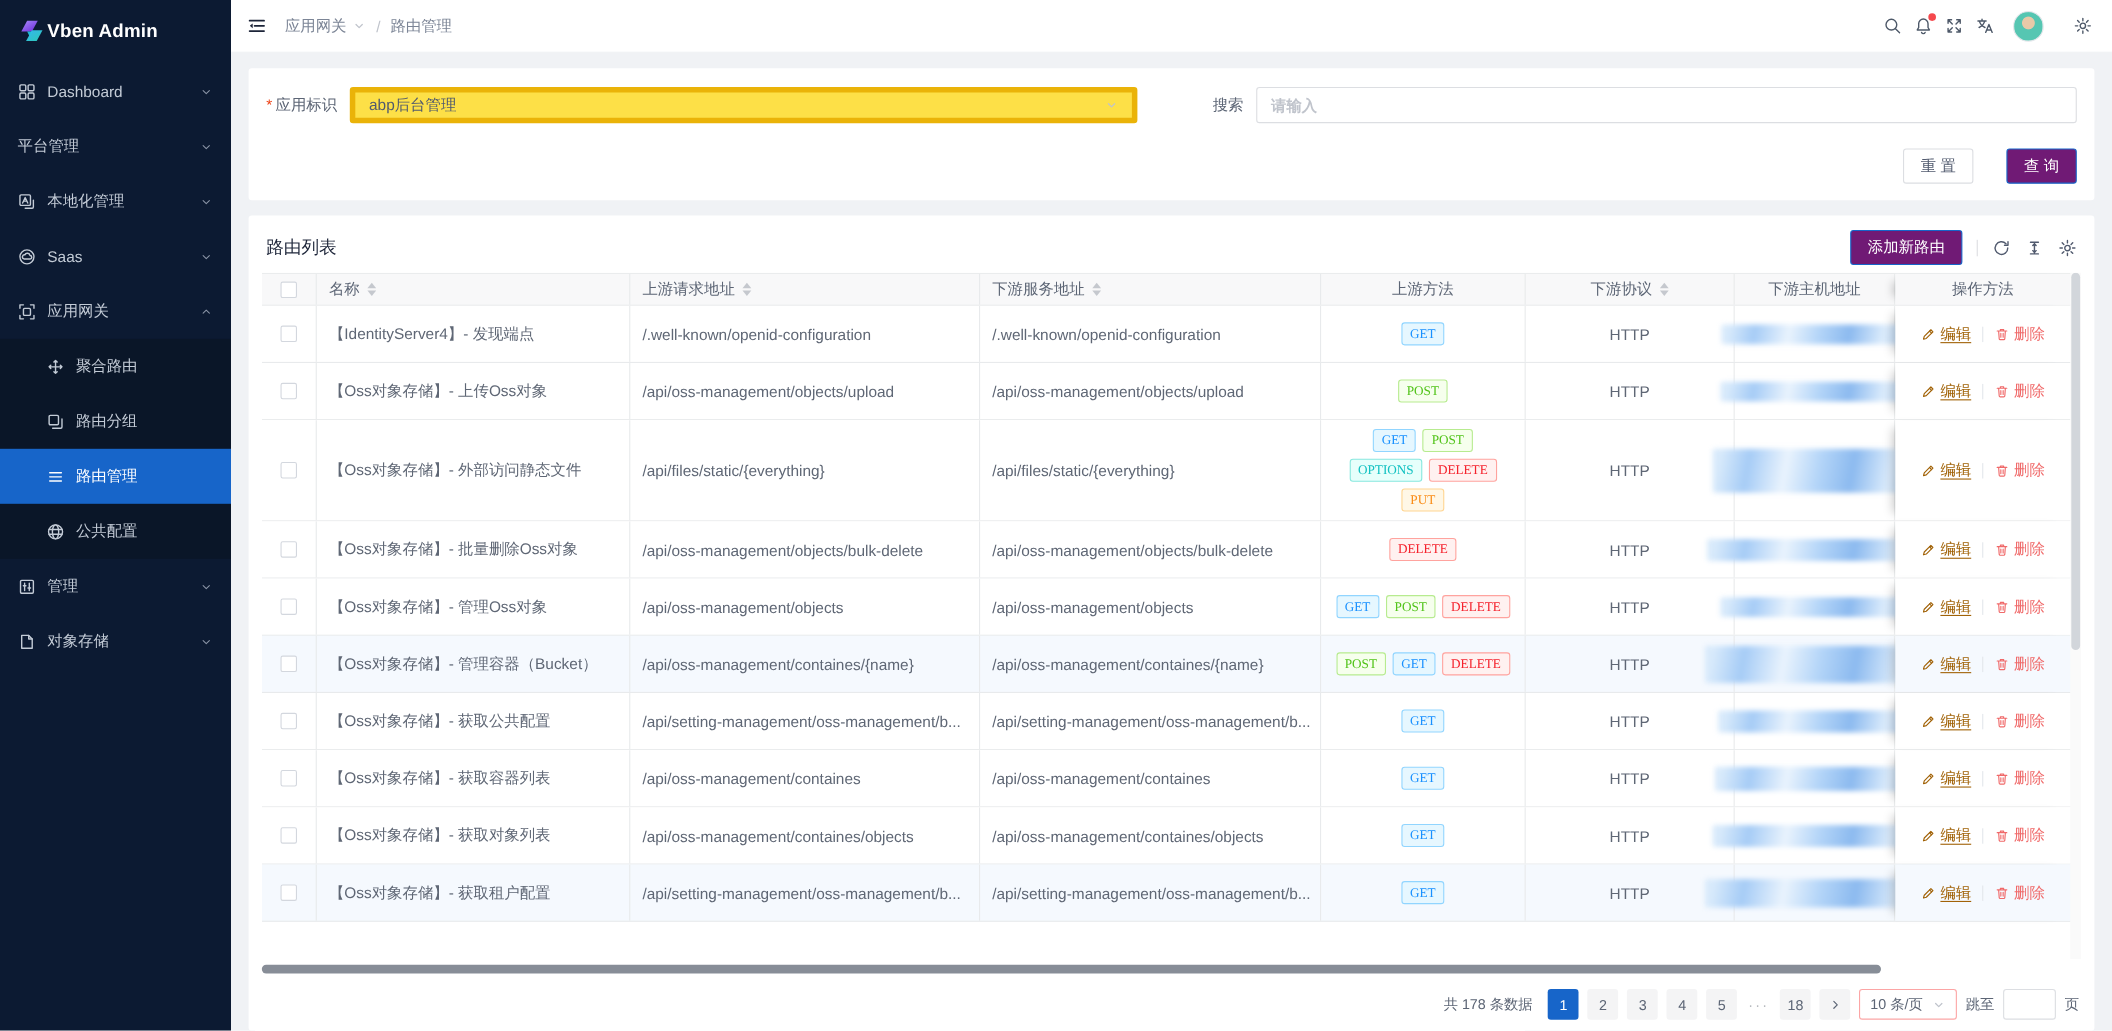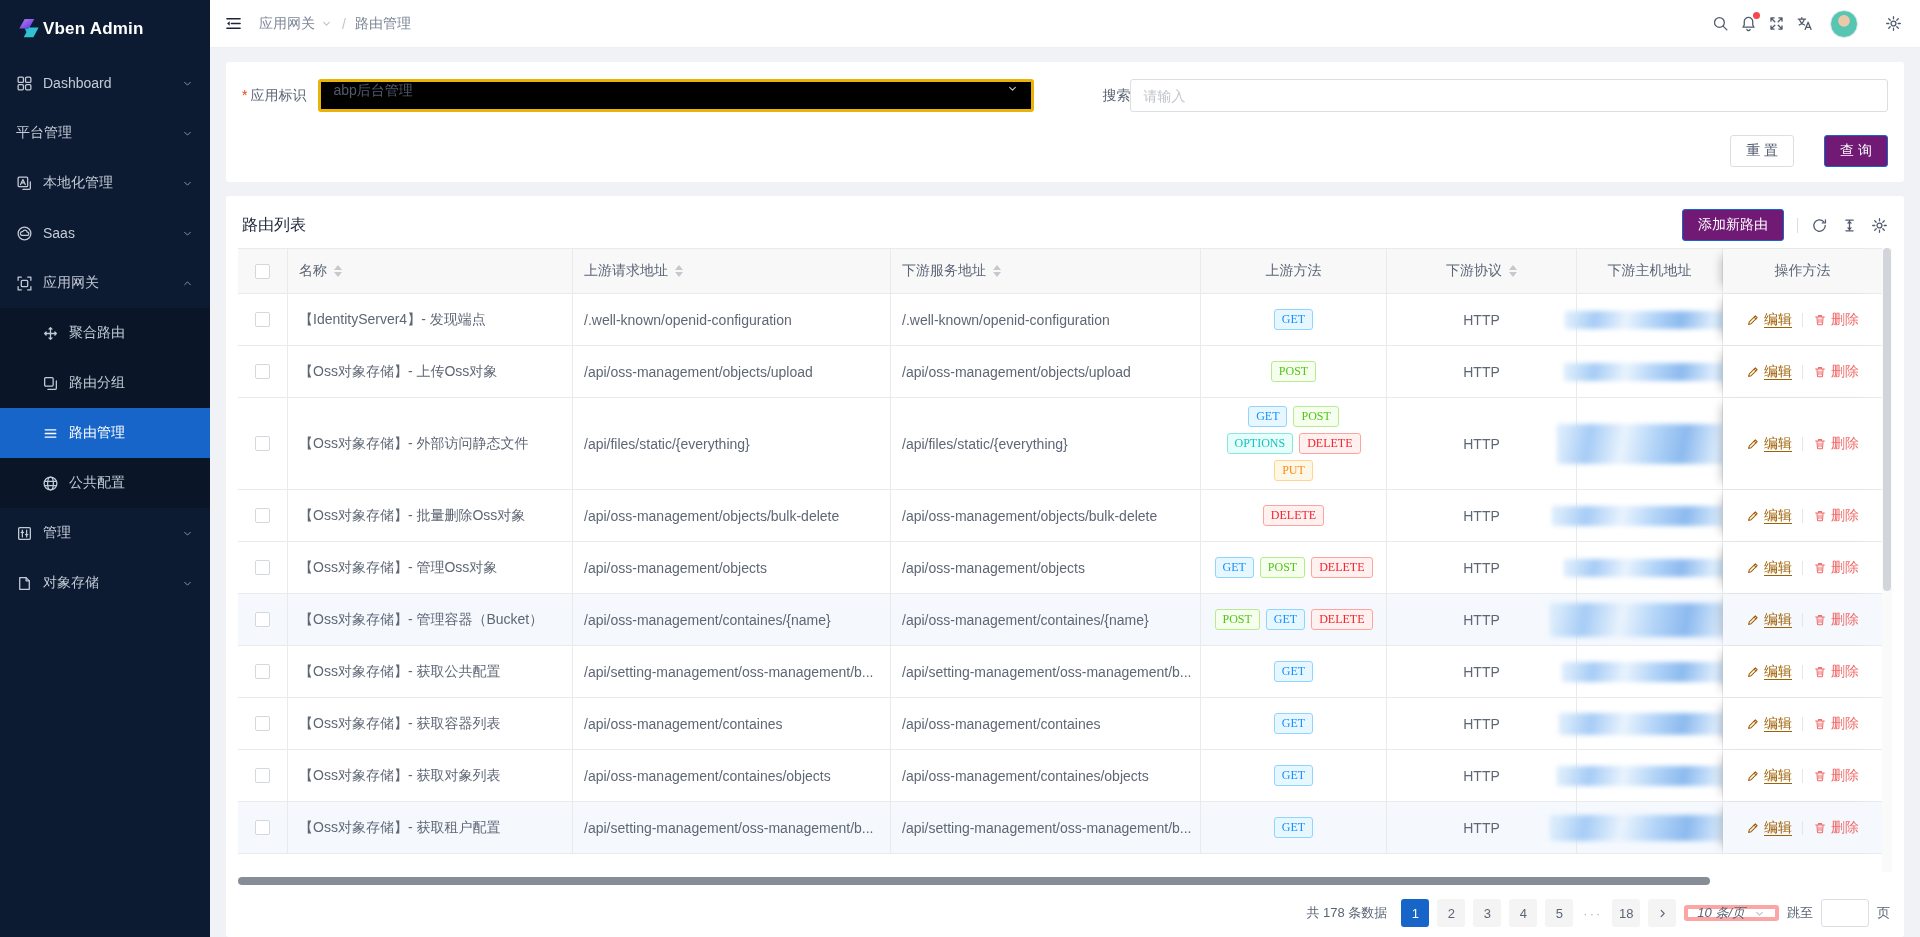--- a/index.html
+++ b/index.html
@@ -41,43 +41,43 @@
 
   
   .content { flex:1; padding:14px 16px 0; display:flex; flex-direction:column; gap:14px; min-height:0; }
   .card { background:#fff; border-radius:3px; }
 
   
   .filter-card { padding:17px 16px 15px; }
   .filter-row { display:flex; align-items:center; }
   .f-label { color:#5c6575; white-space:nowrap; }
   .star { color:#ed4014; margin-right:3px; }
-  .sel-box { width:716px; height:33px; border:3px solid #eab308; border-radius:3px; margin-left:12px;
-             display:flex; align-items:flex-start; justify-content:space-between; padding:0 12px; cursor:pointer; color:#515a6e; background:#000000; }
+  .sel-box { width:716px; height:33px; border:5px solid #eab308; border-radius:3px; margin-left:12px;
+             display:flex; align-items:center; justify-content:space-between; padding:0 12px; cursor:pointer; color:#515a6e; background:#fde047; }
   .sel-chev { color:#c0c4cc; display:inline-flex; width:13px; height:13px; }
   .sel-chev svg { width:100%; height:100%; stroke:currentColor; fill:none; stroke-width:1.4; stroke-linecap:round; stroke-linejoin:round; }
   .search-grp { display:flex; align-items:center; margin-left:68px; flex:1; }
-  .search-inp { flex:1; height:33px; border:1px solid #dcdee2; border-radius:3px; padding:4px 12px; font-size:14px; color:#515a6e; outline:none; font-family:inherit; }
+  .search-inp { flex:1; height:33px; border:1px solid #dcdee2; border-radius:3px; margin-left:12px; padding:4px 12px; font-size:14px; color:#515a6e; outline:none; font-family:inherit;font-weight:bold; }
   .search-inp::placeholder { color:#c0c4cc; }
   .filter-actions { display:flex; justify-content:flex-end; gap:30px; margin-top:23px; }
   .btn { height:32px; padding:0 15px; border-radius:3px; font-size:14px; border:1px solid #dcdee2; background:#fff; color:#515a6e; cursor:pointer; font-family:inherit; }
   .btn-primary { background:#701a75; border-color:#1765c9; color:#fff; }
 
   
   .table-card { flex:1; padding:6px 12px 0; display:flex; flex-direction:column; position:relative; min-height:0; }
   .toolbar { height:46px; display:flex; align-items:center; justify-content:space-between; padding:0 4px; }
   .t-title { font-size:16px; color:#1c2438; }
   .toolbar-right { display:flex; align-items:center; gap:13px; color:#515a6e; }
   .v-div { width:1px; height:15px; background:#dcdee2; }
   .tool-ic { display:inline-flex; width:17px; height:17px; cursor:pointer; }
   .tool-ic svg { width:100%; height:100%; stroke:currentColor; fill:none; stroke-width:1.2; stroke-linecap:round; stroke-linejoin:round; }
 
   
   .grid { --cols:50px 285px 318px 310px 186px 190px 146px 159px; position:relative; flex:1; min-height:0; overflow:hidden; }
-  .g-head { display:grid; grid-template-columns:var(--cols); background:#f8f8f9; border-top:1px solid #e8eaec; border-bottom:1px solid #e8eaec; height:46px; }
+  .g-head { display:grid; grid-template-columns:var(--cols); background:#f8f8f9; border-top:1px solid #e8eaec; border-bottom:1px solid #e8eaec; height:30px; }
   .th { display:flex; align-items:center; padding:0 11px; color:#5c6575; border-right:1px solid #e8eaec; font-size:14px; overflow:hidden; white-space:nowrap; }
   .th.c, .td.c { justify-content:center; }
   .tr { display:grid; grid-template-columns:var(--cols); border-bottom:1px solid #e8eaec; background:#fff; min-height:52px; }
   .tr.striped { background:#f5f9fe; }
   .td { display:flex; align-items:center; padding:8px 11px; border-right:1px solid #e8eaec; color:#5f6775; font-size:14px; overflow:hidden; white-space:nowrap; }
   .td.methods { flex-wrap:wrap; justify-content:center; align-content:center; overflow:visible; padding:5px 9px; }
   .td.host { justify-content:center; overflow:visible; }
   .ops { justify-content:center; position:relative; z-index:2; background:inherit; box-shadow:-9px 0 9px -7px rgba(0,0,0,.22); border-right:none; }
   .g-head .ops { background:#f8f8f9; }
   .checkbox { width:15px; height:15px; border:1px solid #d3d7de; border-radius:2px; background:#fff; cursor:pointer; }
@@ -110,21 +110,21 @@
   .hthumb { position:absolute; left:0; top:2px; height:8px; width:89%; border-radius:4px; background:#878d97; cursor:pointer; }
 
   
   .pager { height:48px; display:flex; align-items:center; justify-content:flex-end; gap:8px; padding:0 2px; color:#5c6575; font-size:13px; flex-shrink:0; }
   .p-total { margin-right:6px; font-size:13px; }
   .p-num { min-width:28px; height:28px; padding:0 6px; border-radius:3px; background:#f4f4f5; color:#5c6575;
            display:inline-flex; align-items:center; justify-content:center; cursor:pointer; font-size:13px; }
   .p-num.active { background:#1765c9; color:#fff; }
   .p-dots { color:#b0b3b8; letter-spacing:2px; padding:0 2px; }
   .p-next svg { width:11px; height:11px; stroke:currentColor; fill:none; stroke-width:1.6; stroke-linecap:round; stroke-linejoin:round; }
-  .p-size { height:16px; border:4px solid #fca5a5; border-radius:3px; background:#fff; display:inline-flex; align-items:center; gap:8px; padding:0 9px; cursor:pointer;font-style:italic; }
+  .p-size { height:28px; border:1px solid #fca5a5; border-radius:3px; background:#fff; display:inline-flex; align-items:center; gap:8px; padding:0 9px; cursor:pointer; }
   .p-jump-inp { width:48px; height:28px; border:1px solid #dcdee2; border-radius:3px; outline:none; padding:0 6px; font-family:inherit; }
 </style>
 </head>
 <body>
 
 <div class="app">
 
   <aside class="sidebar">
     <div class="logo">
       <span class="ic" style="width:27px;height:27px;">

